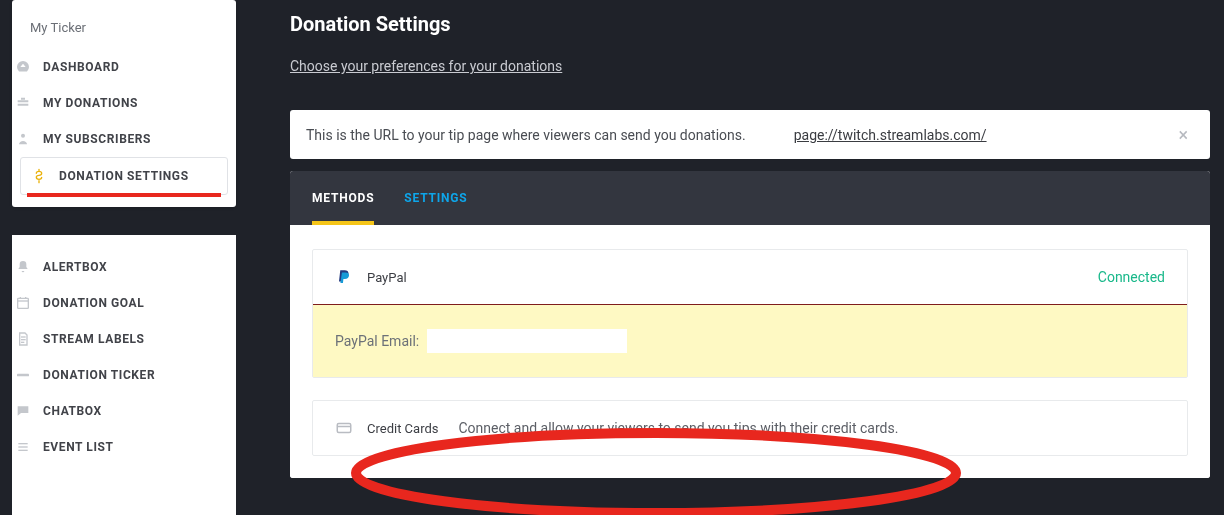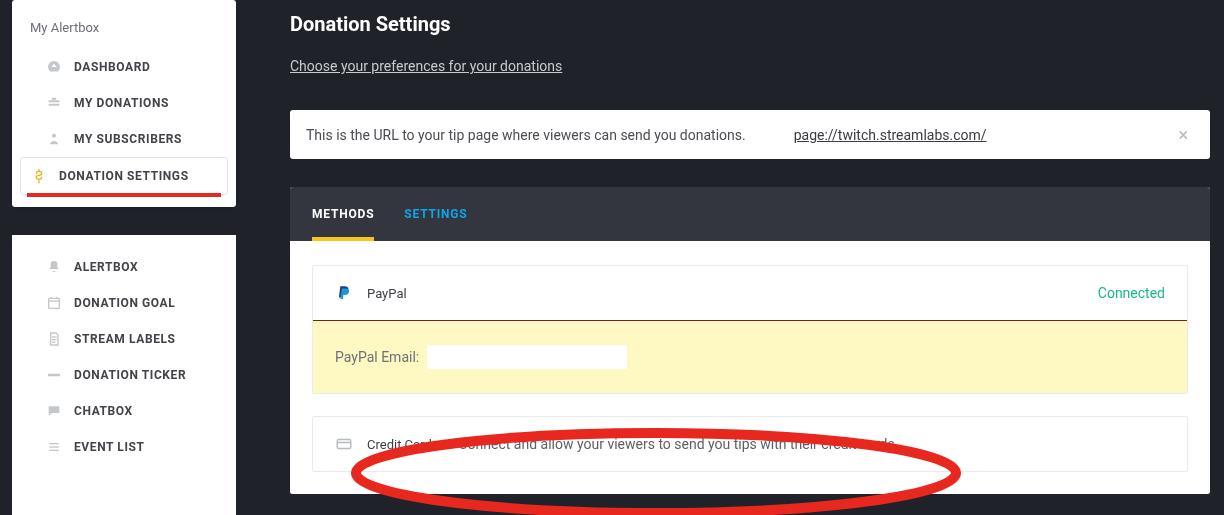--- a/index.html
+++ b/index.html
@@ -34,21 +34,21 @@
     background: #fff;
   }
   .sidebar-section-title {
     font-size: 13px;
     color: #6b6f76;
     padding: 6px 18px 14px 18px;
   }
   .sidebar-item {
     display: flex;
     align-items: center;
-    padding: 10px 18px 10px 34px;
+    padding: 10px 18px 10px 3px;
     font-size: 12px;
     letter-spacing: 0.6px;
     color: #414349;
     font-weight: 700;
     cursor: pointer;
   }
   .sidebar-item .ic {
     width: 16px;
     height: 16px;
     margin-right: 12px;
@@ -106,21 +106,21 @@
   }
   .alert a { color: #3a3c41; text-decoration: underline; }
   .alert-close {
     margin-left: auto;
     color: #b7bac0;
     font-size: 18px;
     cursor: pointer;
     padding: 0 6px;
   }
   .panel {
-    margin-top: 28px;
+    margin-top: 12px;
     background: #fff;
     border-radius: 3px;
     overflow: hidden;
   }
   .panel-tabs {
     background: #33363f;
     display: flex;
     padding: 0 22px;
   }
   .panel-tab {
@@ -205,21 +205,21 @@
     pointer-events: none;
   }
   .anno-ellipse svg { width: 100%; height: 100%; overflow: visible; }
 </style>
 </head>
 <body>
 
 <div class="layout">
   <div class="sidebar-col">
     <div class="sidebar-card">
-      <div class="sidebar-section-title">My Alertbox</div>
+      <div class="sidebar-section-title">My Ticker</div>
 
       <div class="sidebar-item">
         <span class="ic">
           <svg viewBox="0 0 24 24" width="16" height="16" fill="currentColor">
               <path d="M12 3a9 9 0 00-9 9 9 9 0 003 6.7h12A9 9 0 0021 12a9 9 0 00-9-9zm0 4l4 5h-8l4-5z"></path>
             </svg>
         </span>
         <span class="lbl">Dashboard</span>
       </div>
 

